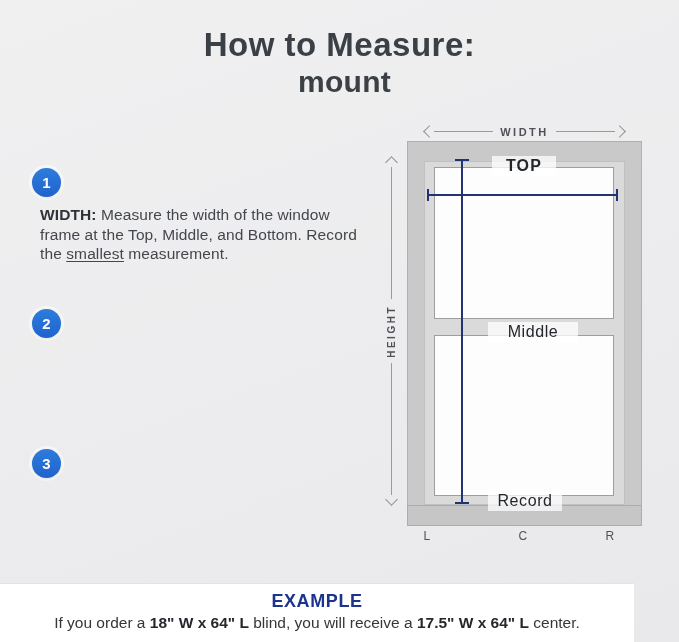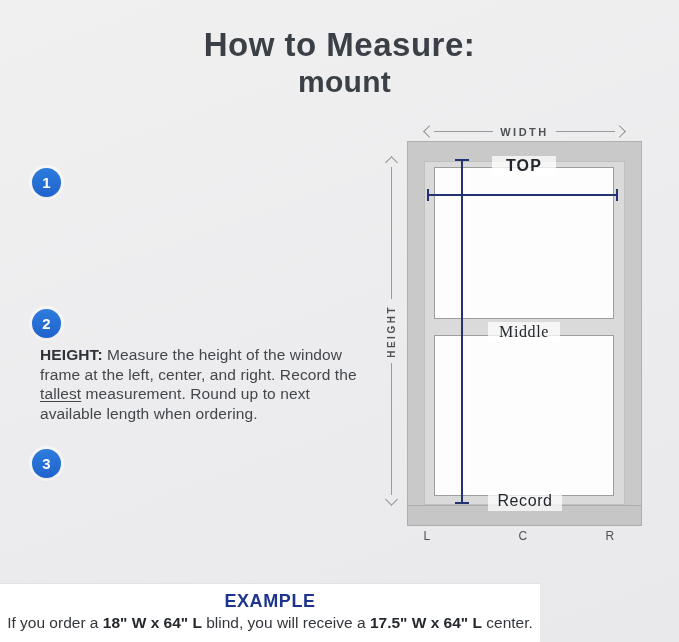--- a/index.html
+++ b/index.html
@@ -57,56 +57,56 @@
   .pane-top { top:25px; height:152px; }
   .pane-bottom { top:193px; height:161px; }
   .sill { position:absolute; left:-1px; right:-1px; bottom:-1px; height:21px; background:#c6c6c6; border:1px solid #acacac; }
 
   .strip {
     position:absolute; height:20px; background:rgba(255,255,255,.74);
     display:flex; align-items:center; justify-content:center;
     font-size:16px; color:#23272c; letter-spacing:.6px;text-align:center;
   }
   .strip-top    { left:114px; top:32px;  width:64px; font-weight:600; letter-spacing:1.2px; }
-  .strip-middle { left:110px; top:198px; width:72px;font-family:Liberation Serif, serif; }
+  .strip-middle { left:110px; top:198px; width:90px; }
   .strip-bottom { left:110px; top:367px; width:74px; }
 
   .h-measure { position:absolute; left:49px; top:70px; width:191px; height:2px; background:#233270; }
   .h-measure::before, .h-measure::after { content:""; position:absolute; width:2px; height:12px; top:-5px; background:#233270; }
   .h-measure::before { left:0; } .h-measure::after { right:0; }
 
   .v-measure { position:absolute; left:83px; top:35px; width:2px; height:345px; background:#233270; }
   .v-measure::before, .v-measure::after { content:""; position:absolute; height:2px; width:14px; left:-6px; background:#233270; }
   .v-measure::before { top:0; } .v-measure::after { bottom:0; }
 
   .lcr-mark { position:absolute; top:405px; width:14px; text-align:center; font-size:12px; color:#4e5257; letter-spacing:.5px; }
   .lcr-l { left:42px; } .lcr-c { left:138px; } .lcr-r { left:225px; }
 
   
-  .example { position:absolute; left:0; bottom:0; width:540px; height:59px; background:#ffffff; border-top:1px solid #e3e3e5; text-align:center; }
+  .example { position:absolute; left:0; bottom:0; width:634px; height:59px; background:#ffffff; border-top:1px solid #e3e3e5; text-align:center; }
   .example-heading { margin-top:7px; font-size:18px; font-weight:700; color:#1c348f; letter-spacing:.6px; }
   .example-text { margin-top:2px; font-size:15.5px; color:#33373c; }
   .example-bold { font-weight:700; color:#24282d; }
 </style>
 </head>
 <body>
 
 <div class="canvas">
 
   <div class="title">
     <div class="title-line1">How to Measure:</div>
     <div class="title-line2">
       <span class="title-suffix">mount</span>
     </div>
   </div>
 
   <div class="step-circle" style="top:168px;">1</div>
+  <p class="step-text" style="top:205px;"><span class="step-label">WIDTH:</span><span> Measure the width of the window frame at the Top, Middle, and Bottom. Record the </span><span class="step-underline">smallest</span><span> measurement.</span></p>
 
   <div class="step-circle" style="top:309px;">2</div>
-  <p class="step-text" style="top:345px;"><span class="step-label">HEIGHT:</span><span> Measure the height of the window frame at the left, center, and right. Record the </span><span class="step-underline">tallest</span><span> measurement. Round up to next available length when ordering.</span></p>
 
   <div class="step-circle" style="top:449px;">3</div>
 
   <div class="diagram">
 
     <div class="width-arrow">
       <span class="chv chv-left"></span>
       <span class="seg"></span>
       <span class="arrow-label">WIDTH</span>
       <span class="seg"></span>

